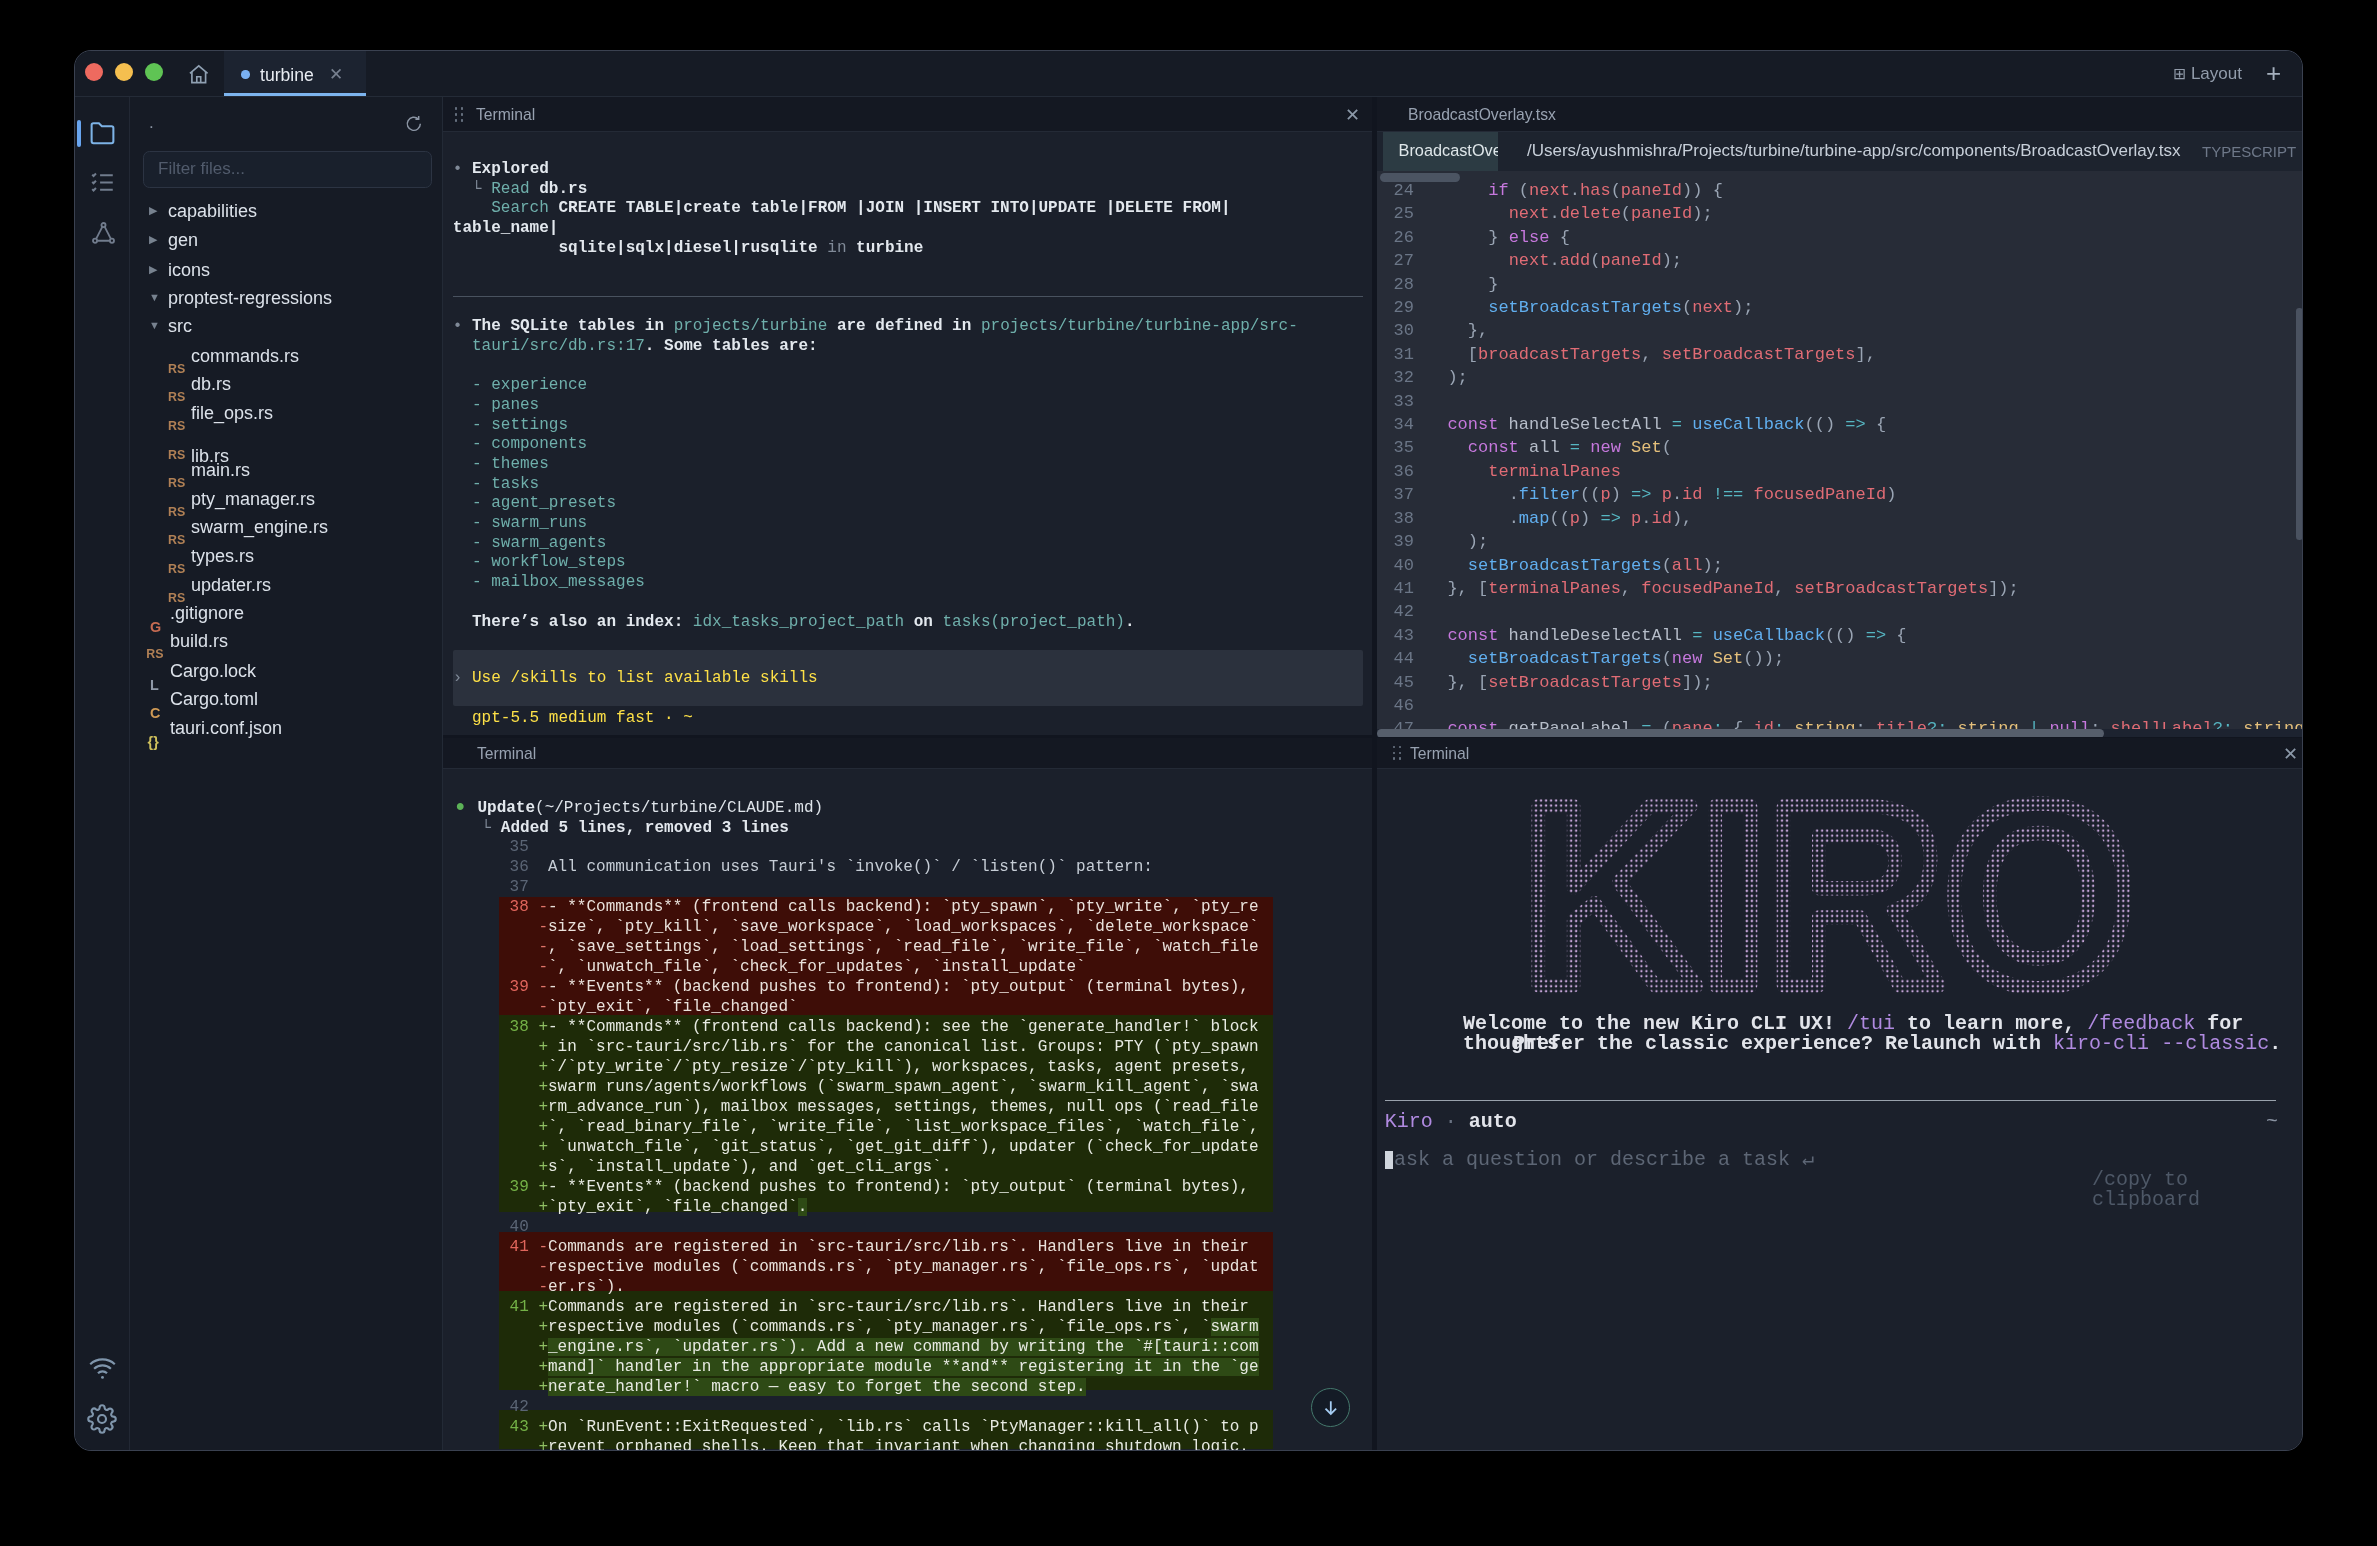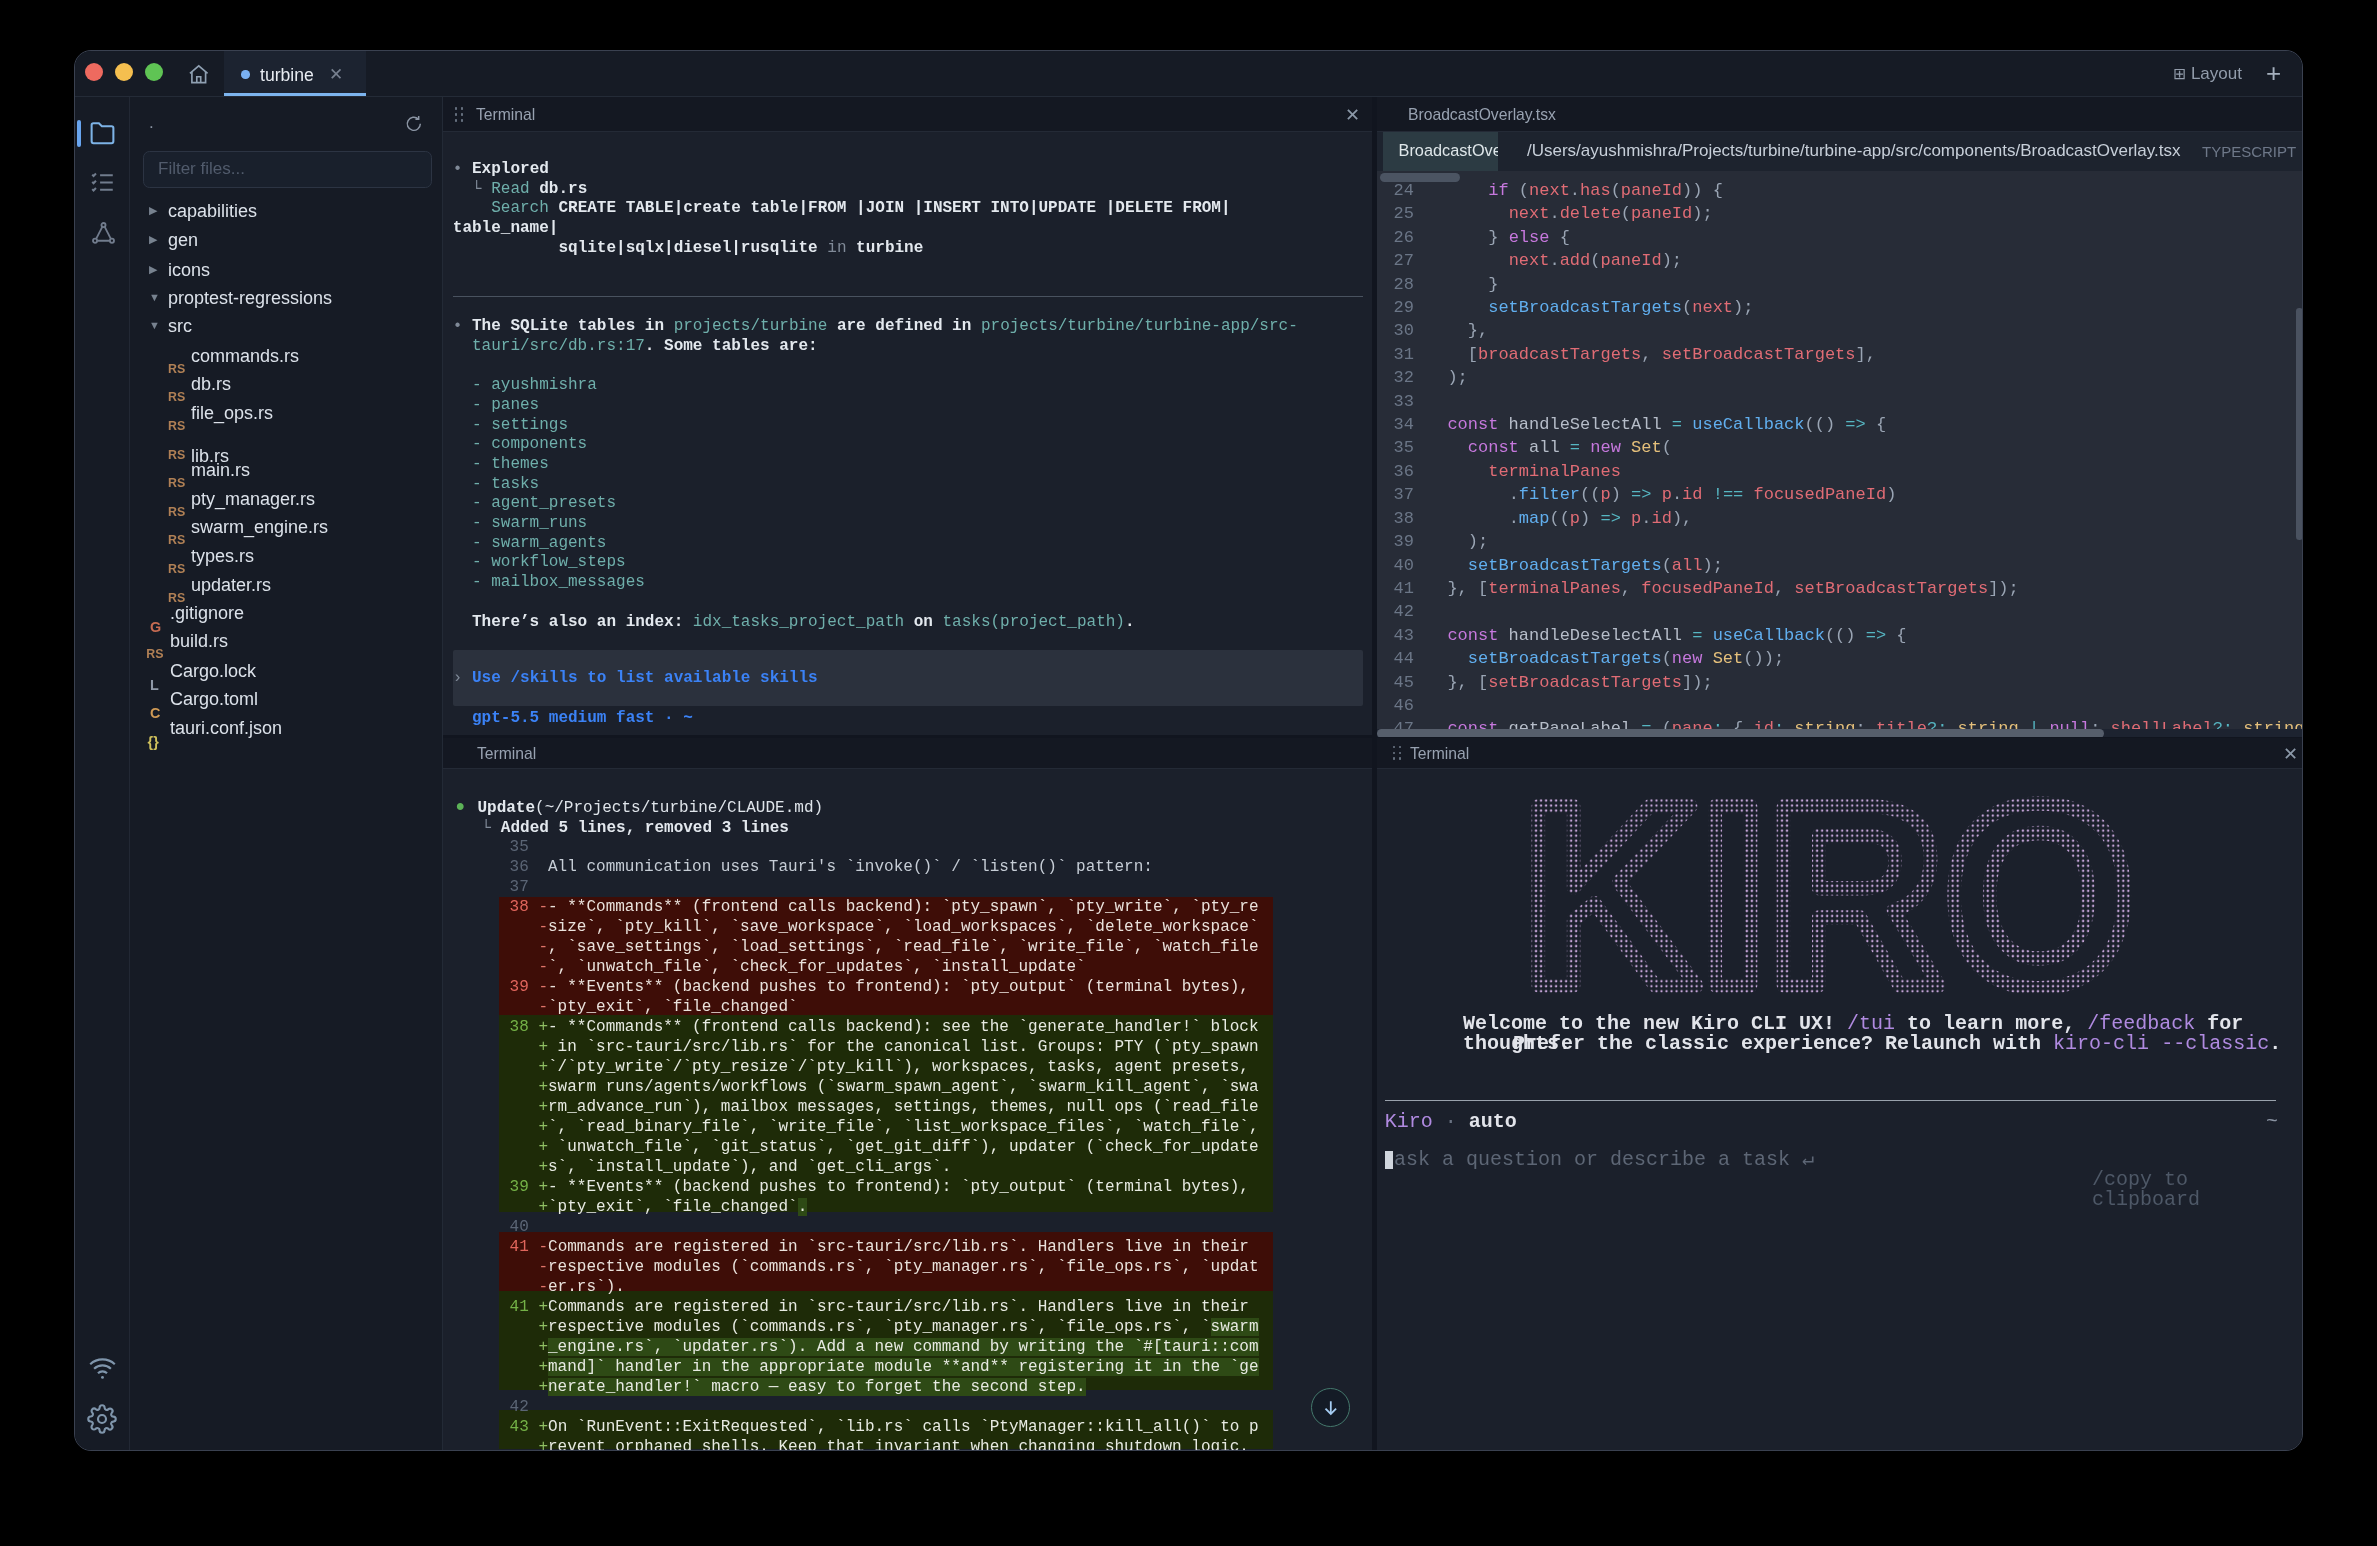--- a/index.html
+++ b/index.html
@@ -30,21 +30,21 @@
 .phead{position:absolute;left:0;top:0;width:100%;height:35px;background:#141822;border-bottom:1.3px solid #242a36;}
 .ptitle{position:absolute;top:8.5px;font-size:15.7px;color:#98a2b1;}
 .px{position:absolute;top:6.5px;font-size:18px;color:#8b98a8;}
 .dots{position:absolute;top:10.4px;width:9.8px;height:15.7px;}
 .dots i{position:absolute;width:2.6px;height:2.6px;background:#646e7d;border-radius:0.7px;}
 pre{margin:0;}
 .m1{position:absolute;font-family:"Liberation Mono",monospace;font-size:16px;line-height:19.7px;color:#c6cdd6;}
 .m1 b,.w{color:#e3e8ee;font-weight:bold;}
 .t{color:#6fafab;}
 .gy{color:#808a98;}
-.ph{color:#3b82f6;font-weight:bold;}
+.ph{color:#fde047;}
 .m2{position:absolute;font-family:"Liberation Mono",monospace;font-size:16px;line-height:20px;color:#c6cdd6;}
 .m2 .ln{color:#5b6575;}
 .m2 .rn{color:#e0655c;}
 .m2 .gn{color:#74b147;}
 .m2 .rt{color:#eae2dc;}
 .m2 .gt{color:#e7eae2;}
 .m2 .hl{background:#2e4a15;}
 .m2 .rm{color:#e0756a;}
 .m2 .gm{color:#8fbf63;}
 .diffbg{position:absolute;left:56px;width:774px;}
@@ -212,21 +212,21 @@
     <div class="px" style="left:902px;">✕</div>
     <pre class="m1" style="left:9.8px;top:63px;"><span class="gy">•</span> <b class="w">Explored</b>
   <span class="gy">└</span> <span class="t">Read</span> <b class="w">db.rs</b>
     <span class="t">Search</span> <b class="w">CREATE TABLE|create table|FROM |JOIN |INSERT INTO|UPDATE |DELETE FROM|</b>
 <b class="w">table_name|</b>
            <b class="w">sqlite|sqlx|diesel|rusqlite</b> <span class="gy">in</span> <b class="w">turbine</b></pre>
     <div style="position:absolute;left:9.8px;top:199px;width:910px;height:1.3px;background:#49525f;"></div>
     <pre class="m1" style="left:9.8px;top:220px;"><span class="gy">•</span> <b class="w">The SQLite tables in</b> <span class="t">projects/turbine</span> <b class="w">are defined in</b> <span class="t">projects/turbine/turbine-app/src-</span>
   <span class="t">tauri/src/db.rs:17</span><b class="w">. Some tables are:</b>
 
-  <span class="t">- ayushmishra</span>
+  <span class="t">- experience</span>
   <span class="t">- panes</span>
   <span class="t">- settings</span>
   <span class="t">- components</span>
   <span class="t">- themes</span>
   <span class="t">- tasks</span>
   <span class="t">- agent_presets</span>
   <span class="t">- swarm_runs</span>
   <span class="t">- swarm_agents</span>
   <span class="t">- workflow_steps</span>
   <span class="t">- mailbox_messages</span>

